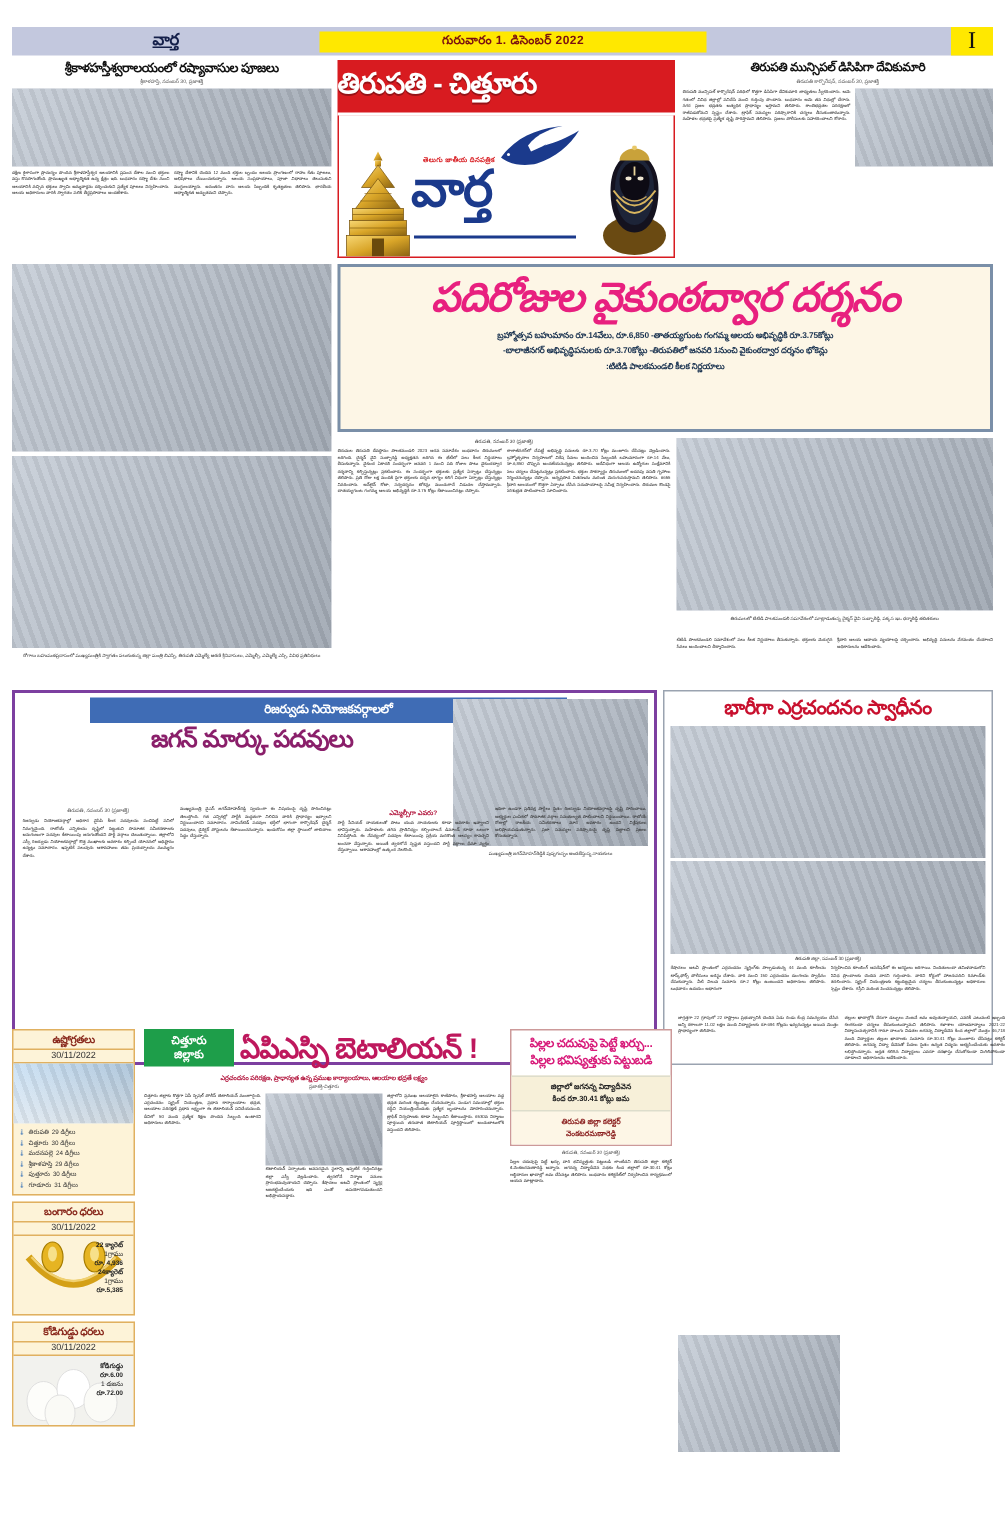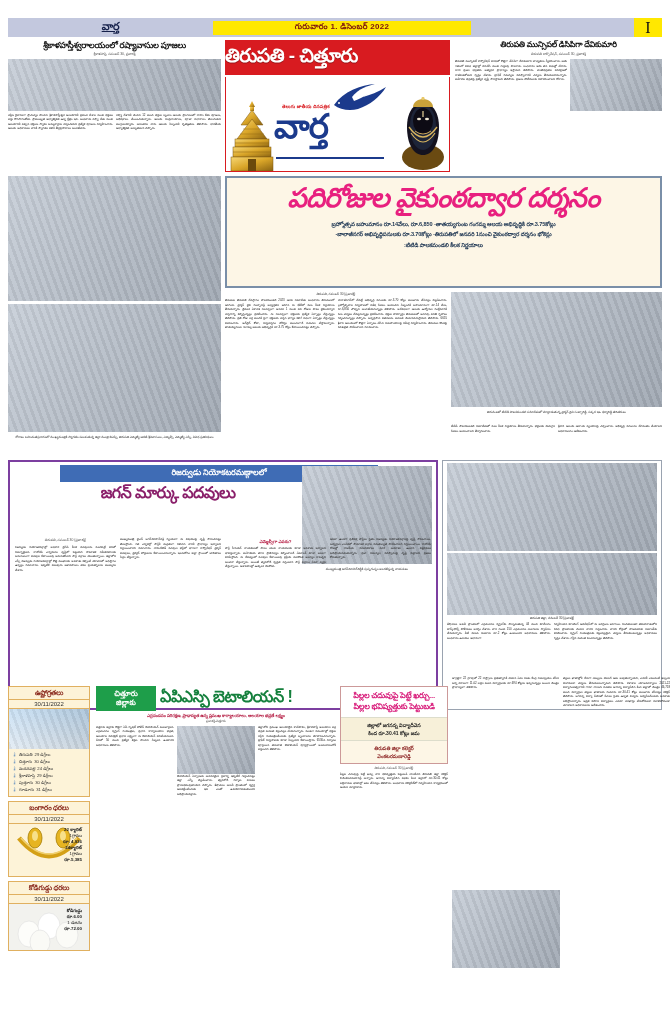--- a/index.html
+++ b/index.html
@@ -294,21 +294,21 @@
 
   
   #apsp { position: absolute; left: 88px; top: 10px; width: 240px; }
   .greenbox {
     background: #1e9e4a; color: #fff;
     font-size: 7.5px; font-weight: bold; text-align: center;
     width: 60px; padding: 3px 0; line-height: 1.25;
     float: left; margin-right: 4px;
   }
   #apsp .bighead {
-    color: #15803d; font-size: 16px; font-weight: bold;
+    color: #be185d; font-size: 19px; font-weight: bold;
     letter-spacing: -0.5px; padding-top: 2px;
   }
   #apsp .sub {
     clear: both; font-size: 4.3px; color: #b2143c; font-weight: bold;
     text-align: center; padding-top: 2px; letter-spacing: -0.1px;
   }
   #apsp .byl { font-size: 3.2px; color: #555; text-align: center; }
   #apsp .cols { display: flex; gap: 3px; margin-top: 1px; }
   #apsp .cols > div { flex: 1; }
   #apspphoto { height: 48px; margin-top: 1px; }
@@ -453,21 +453,21 @@
   <div class="photo" id="mrph"></div>
   <div class="cap" id="mrcap">తిరుమలలో టిటిడి పాలకమండలి సమావేశంలో మాట్లాడుతున్న చైర్మన్ వైవి సుబ్బారెడ్డి, పక్కన ఇఒ ధర్మారెడ్డి తదితరులు</div>
   <div id="mrtext">
     <div class="cols">
       <div class="body-col">టిటిడి పాలకమండలి సమావేశంలో పలు కీలక నిర్ణయాలు తీసుకున్నారు. భక్తులకు మెరుగైన సేవలు అందించాలని తీర్మానించారు.</div>
       <div class="body-col">శ్రీవారి ఆలయ ఆదాయ వ్యయాలపై చర్చించారు. అభివృద్ధి పనులను వేగవంతం చేయాలని అధికారులను ఆదేశించారు.</div>
     </div>
   </div>
 
   <div id="sec2">
-    <div class="kicker">రిజర్వుడు నియోకటరమణ్గాలలో</div>
+    <div class="kicker">రిజర్వుడు నియోజకవర్గాలలో</div>
     <div class="bighead">జగన్ మార్కు పదవులు</div>
     <div class="photo" id="s2photo"></div>
     <div id="s2cap">ముఖ్యమంత్రి జగన్‌మోహన్‌రెడ్డికి పుష్పగుచ్ఛం అందజేస్తున్న నాయకులు</div>
     <div id="s2cols">
       <div>
         <div class="byline">తిరుపతి, నవంబర్ 30 (ప్రజాశక్తి)</div>
         <div class="body-col">రిజర్వుడు నియోజకవర్గాల్లో అధికార వైసిపి కీలక పదవులను పంచిపెట్టే పనిలో నిమగ్నమైంది. రాబోయే ఎన్నికలను దృష్టిలో పెట్టుకుని సామాజిక సమీకరణాలకు అనుగుణంగా పదవుల కేటాయింపు జరుగుతోందని పార్టీ వర్గాలు చెబుతున్నాయి. జిల్లాలోని ఎస్సీ రిజర్వుడు నియోజకవర్గాల్లో కొత్త ముఖాలకు అవకాశం కల్పించే యోచనలో అధిష్టానం ఉన్నట్లు సమాచారం. ఇప్పటికే పలువురు ఆశావహులు తమ ప్రయత్నాలను ముమ్మరం చేశారు.</div>
       </div>
       <div>
         <div class="body-col">ముఖ్యమంత్రి వైఎస్ జగన్‌మోహన్‌రెడ్డి స్వయంగా ఈ విషయంపై దృష్టి సారించినట్లు తెలుస్తోంది. గత ఎన్నికల్లో పార్టీకి మద్దతుగా నిలిచిన వారికి ప్రాధాన్యం ఇవ్వాలని నిర్ణయించారని సమాచారం. నామినేటెడ్ పదవుల భర్తీలో భాగంగా కార్పొరేషన్ చైర్మన్ పదవులు, డైరెక్టర్ పోస్టులను కేటాయించనున్నారు. ఇందుకోసం జిల్లా స్థాయిలో జాబితాలు సిద్ధం చేస్తున్నారు.</div>
@@ -476,20 +476,21 @@
         <div class="subhead-sm">ఎమ్మెల్సీగా ఎవరు?</div>
         <div class="body-col">పార్టీ సీనియర్ నాయకులతో పాటు యువ నాయకులకు కూడా అవకాశం ఇవ్వాలని భావిస్తున్నారు. మహిళలకు తగిన ప్రాతినిధ్యం కల్పించాలనే డిమాండ్ కూడా బలంగా వినిపిస్తోంది. ఈ నేపథ్యంలో పదవుల కేటాయింపు ప్రక్రియ మరికొంత ఆలస్యం కావచ్చని అంచనా వేస్తున్నారు. అయితే త్వరలోనే స్పష్టత వస్తుందని పార్టీ వర్గాలు ధీమా వ్యక్తం చేస్తున్నాయి. ఆశావహుల్లో ఉత్కంఠ నెలకొంది.</div>
       </div>
       <div>
         <div class="body-col">ఇదిలా ఉండగా ప్రతిపక్ష పార్టీలు సైతం రిజర్వుడు నియోజకవర్గాలపై దృష్టి సారించాయి. అభ్యర్థుల ఎంపికలో సామాజిక వర్గాల సమతుల్యత పాటించాలని నిర్ణయించాయి. రాబోయే రోజుల్లో రాజకీయ సమీకరణాలు మారే అవకాశం ఉందని విశ్లేషకులు అభిప్రాయపడుతున్నారు. ప్రజా సమస్యల పరిష్కారంపై దృష్టి పెట్టాలని ప్రజలు కోరుతున్నారు.</div>
       </div>
     </div>
   </div>
 
   <div id="sec3">
+    <div class="bighead">భారీగా ఎర్రచందనం స్వాధీనం</div>
     <div class="photo" id="s3photo"></div>
     <div class="photo" id="s3photo2"></div>
     <div id="s3cap">తిరుపతి జిల్లా, నవంబర్ 30 (ప్రజాశక్తి)</div>
     <div id="s3cols">
       <div class="body-col">శేషాచలం అటవీ ప్రాంతంలో ఎర్రచందనం స్మగ్లింగ్‌కు పాల్పడుతున్న 44 మంది కూలీలను టాస్క్‌ఫోర్స్ పోలీసులు అరెస్టు చేశారు. వారి నుంచి 150 ఎర్రచందనం దుంగలను స్వాధీనం చేసుకున్నారు. వీటి విలువ సుమారు రూ.2 కోట్లు ఉంటుందని అధికారులు తెలిపారు. బుధవారం ఉదయం ఆధారంగా</div>
       <div class="body-col">నిర్వహించిన కూంబింగ్ ఆపరేషన్‌లో ఈ అరెస్టులు జరిగాయి. నిందితులంతా తమిళనాడులోని వివిధ ప్రాంతాలకు చెందిన వారని గుర్తించారు. వారిని కోర్టులో హాజరుపరిచి రిమాండ్‌కు తరలించారు. స్మగ్లింగ్ నియంత్రణకు కట్టుదిట్టమైన చర్యలు తీసుకుంటున్నట్లు అధికారులు స్పష్టం చేశారు. గస్తీని మరింత పెంచనున్నట్లు తెలిపారు.</div>
     </div>
   </div>
 
   <div id="bot">

